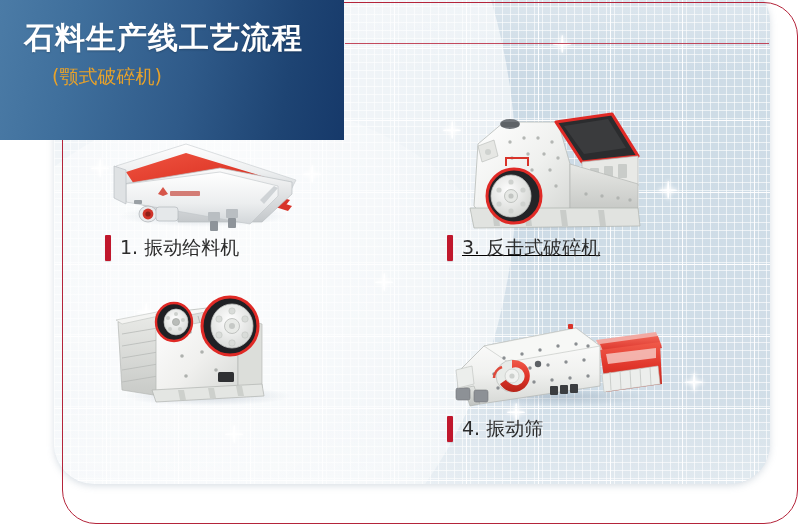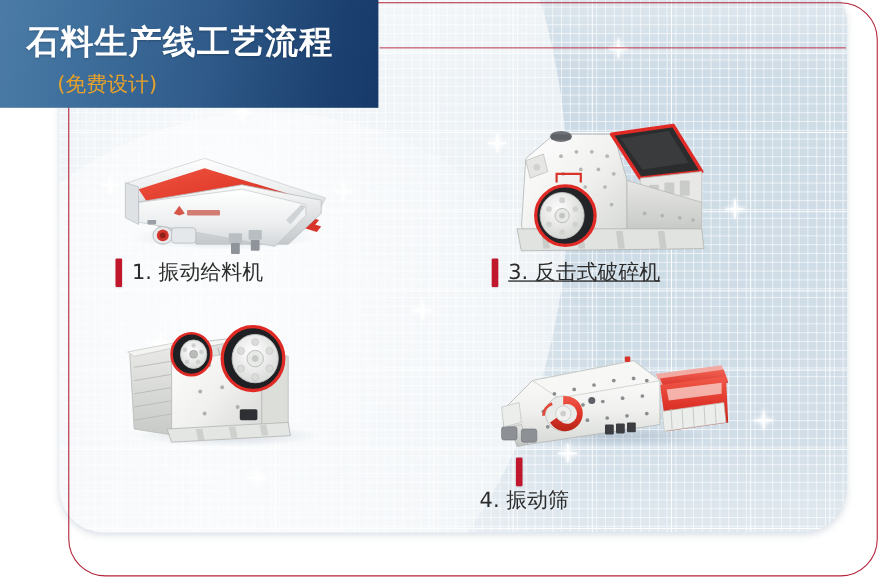--- a/index.html
+++ b/index.html
@@ -75,21 +75,21 @@
   .spark::after{width:1.6px;height:18px;box-shadow:0 0 4px 1px rgba(255,255,255,.9);}
 
   
   .red-line{
     position:absolute;left:345px;top:43px;width:424px;height:1.4px;
     background:#bb2b42;opacity:.85;
   }
 
   
   .banner{
-    position:absolute;left:0;top:0;width:344px;height:98px;
+    position:absolute;left:0;top:0;width:344px;height:140px;
     background:linear-gradient(100deg,#4b7ba6 0%,#3f6f9c 22%,#2f5a89 55%,#1e4473 82%,#16396a 100%);
     z-index:6;
   }
   .banner-title{
     position:absolute;left:24px;top:18px;
     font-size:30px;font-weight:bold;color:#ffffff;letter-spacing:1px;
     font-family:"DejaVu Sans","Liberation Sans",sans-serif;
     text-shadow:0 1px 2px rgba(0,0,0,.22);
     white-space:nowrap;
   }
@@ -489,23 +489,23 @@
           <path d="M10 86 L18 84"></path>
             <path d="M10 90 L18 88"></path>
             <path d="M10 94 L18 92"></path>
         </g>
       </g>
 
       <polygon points="6,78 22,74 24,92 8,96" fill="#eceeec" stroke="#bcbfbc" stroke-width="0.6"></polygon>
     </svg>
   </div>
 
-  <div class="label" style="left:436px;top:416px;flex-direction:column;">
+  <div class="label" style="left:447px;top:416px;">
     <span class="bar"></span>
     <span class="txt">4. 振动筛</span>
   </div>
 
   <div class="banner">
     <div class="banner-title">石料生产线工艺流程</div>
-    <div class="banner-sub">(免费设计)</div>
+    <div class="banner-sub">(颚式破碎机)</div>
   </div>
 
 </div>
 
 </body></html>

